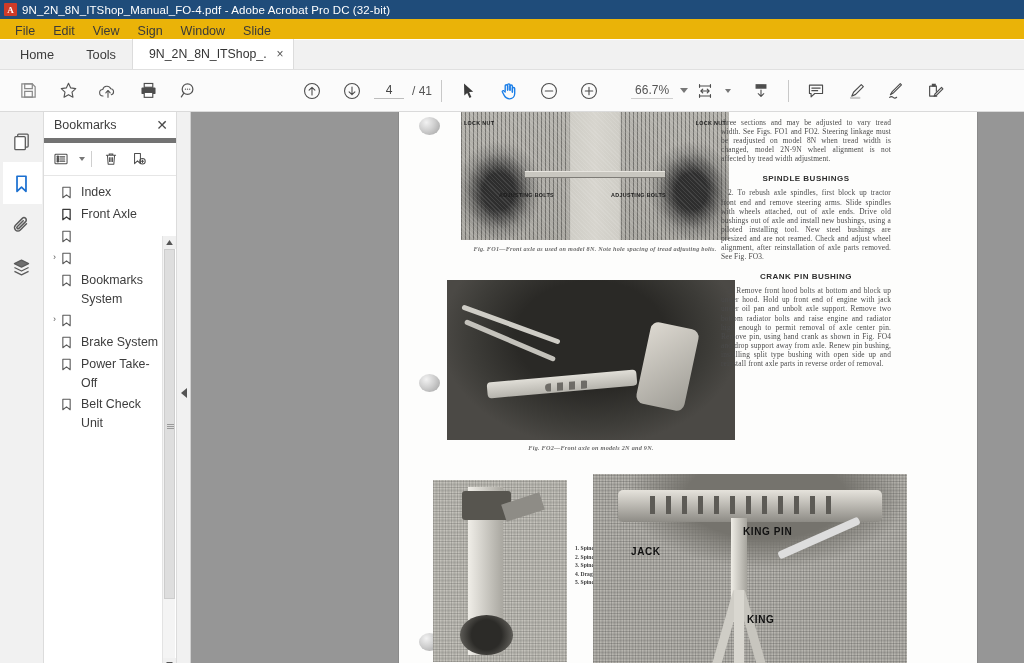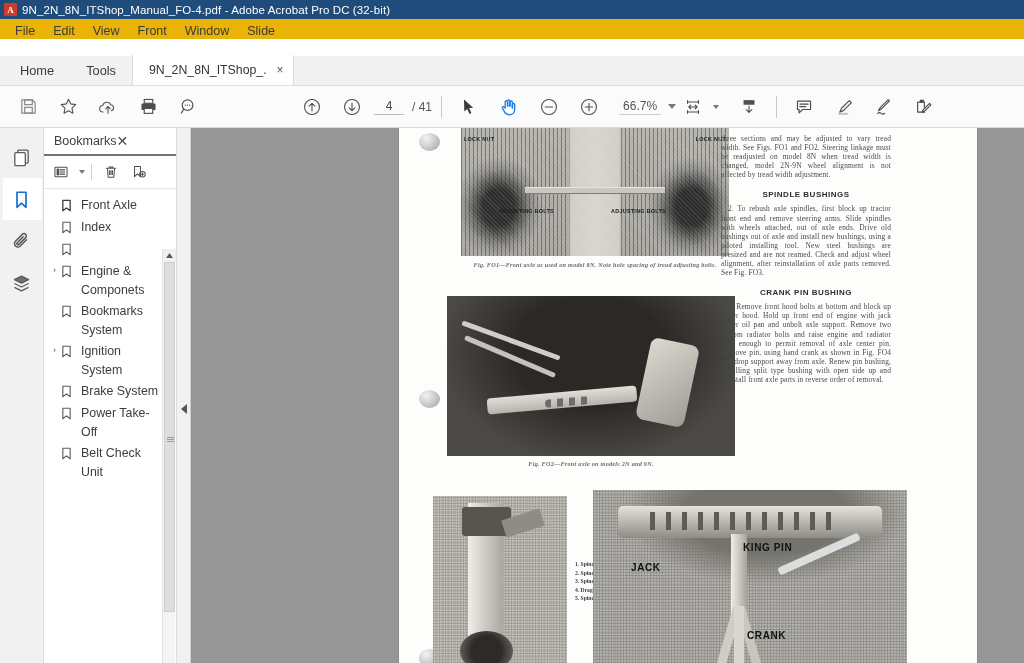--- a/index.html
+++ b/index.html
@@ -49,21 +49,20 @@
     cursor: default;
   }
 
   
   .tabstrip {
     height: 30px;
     background: #f1f1f1;
     display: flex; align-items: flex-end;
     border-bottom: 1px solid #e0e0e0;
     padding-left: 4px;
-    margin-top: 16px;
   }
   .tabstrip .navbtn {
     font-size: 12.8px;
     color: #3b3b3b;
     padding: 0 16px;
     height: 30px;
     display: flex; align-items: center;
     cursor: default;
   }
   .doctab {
@@ -122,21 +121,21 @@
     color: #444;
     border: none;
     border-bottom: 1px solid #bdbdbd;
     background: transparent;
     font-family: "Liberation Sans", sans-serif;
     padding-bottom: 1px;
   }
   .pagetotal { font-size: 12px; color: #555; margin-left: 8px; }
   .zoombox {
     display: flex; align-items: center;
-    margin-left: 10px;
+    margin-left: 22px;
     justify-content: space-between;
   }
   .zoomval {
     font-size: 12px; color: #555;
     border-bottom: 1px solid #cfcfcf;
     padding: 0 4px 1px 4px;
     min-width: 42px; text-align: center;
   }
   .caret {
     width: 0; height: 0;
@@ -182,23 +181,23 @@
 
   
   .bm-panel {
     width: 133px;
     background: #ffffff;
     border-right: 1px solid #dcdcdc;
     display: flex; flex-direction: column;
     position: relative;
   }
   .bm-head {
-    display: flex; align-items: center; 
+    display: flex; align-items: center; justify-content: space-between;
     padding: 6px 8px 6px 10px;
-    border-bottom: 2px solid #737373;
+    border-bottom: 5px solid #737373;
   }
   .bm-head .t { font-size: 12.5px; color: #3e3e3e; }
   .bm-head .x { font-size: 14px; color: #4a4a4a; cursor: pointer; line-height: 1; }
   .bm-tools {
     display: flex; align-items: center;
     padding: 4px 4px;
     border-bottom: 1px solid #e6e6e6;
     gap: 2px;
   }
   .bm-tool {
@@ -377,21 +376,21 @@
 
 <div class="titlebar">
   <div class="appicon">A</div>
   <div class="title">9N_2N_8N_ITShop_Manual_FO-4.pdf - Adobe Acrobat Pro DC (32-bit)</div>
 </div>
 
 <div class="menubar">
   <div class="mi">File</div>
   <div class="mi">Edit</div>
   <div class="mi">View</div>
-  <div class="mi">Front</div>
+  <div class="mi">Sign</div>
   <div class="mi">Window</div>
   <div class="mi">Slide</div>
 </div>
 
 <div class="tabstrip">
   <div class="navbtn">Home</div>
   <div class="navbtn">Tools</div>
   <div class="doctab">
     <span class="tablabel">9N_2N_8N_ITShop_...</span>
     <span class="tabclose">×</span>
@@ -607,74 +606,72 @@
           <circle cx="12.9" cy="11.6" r="3.1"></circle>
           <path d="M11.5 11.6h2.8M12.9 10.2v2.8" stroke-linecap="round"></path>
         </svg>
       </div>
     </div>
 
     <div class="bm-list">
       <div class="bm-row">
         <span class="bm-exp"></span>
         <span class="bm-ico">
+          <svg width="11" height="13" viewBox="0 0 12 14" fill="none" stroke="#5a5a5a" stroke-width="1.2">
+              <path d="M2 1.3h8v11.4L6 9.6l-4 3.1z" stroke-linejoin="round"></path>
+            </svg>
+        </span>
+        <span class="bm-lbl">Index</span>
+      </div>
+
+      <div class="bm-row">
+        <span class="bm-exp"></span>
+        <span class="bm-ico">
           <svg width="11" height="13" viewBox="0 0 12 14" fill="none" stroke="#3b3b3b" stroke-width="1.4">
               <path d="M2 1.3h8v11.4L6 9.6l-4 3.1z" stroke-linejoin="round"></path>
             </svg>
         </span>
         <span class="bm-lbl">Front Axle</span>
       </div>
 
       <div class="bm-row">
         <span class="bm-exp"></span>
         <span class="bm-ico">
           <svg width="11" height="13" viewBox="0 0 12 14" fill="none" stroke="#5a5a5a" stroke-width="1.2">
               <path d="M2 1.3h8v11.4L6 9.6l-4 3.1z" stroke-linejoin="round"></path>
             </svg>
         </span>
-        <span class="bm-lbl">Index</span>
+      </div>
+
+      <div class="bm-row">
+        <span class="bm-exp">›</span>
+        <span class="bm-ico">
+          <svg width="11" height="13" viewBox="0 0 12 14" fill="none" stroke="#5a5a5a" stroke-width="1.2">
+              <path d="M2 1.3h8v11.4L6 9.6l-4 3.1z" stroke-linejoin="round"></path>
+            </svg>
+        </span>
       </div>
 
       <div class="bm-row">
         <span class="bm-exp"></span>
         <span class="bm-ico">
           <svg width="11" height="13" viewBox="0 0 12 14" fill="none" stroke="#5a5a5a" stroke-width="1.2">
               <path d="M2 1.3h8v11.4L6 9.6l-4 3.1z" stroke-linejoin="round"></path>
             </svg>
         </span>
+        <span class="bm-lbl">Bookmarks System</span>
       </div>
 
       <div class="bm-row">
         <span class="bm-exp">›</span>
         <span class="bm-ico">
           <svg width="11" height="13" viewBox="0 0 12 14" fill="none" stroke="#5a5a5a" stroke-width="1.2">
               <path d="M2 1.3h8v11.4L6 9.6l-4 3.1z" stroke-linejoin="round"></path>
             </svg>
         </span>
-        <span class="bm-lbl">Engine &amp; Componets</span>
-      </div>
-
-      <div class="bm-row">
-        <span class="bm-exp"></span>
-        <span class="bm-ico">
-          <svg width="11" height="13" viewBox="0 0 12 14" fill="none" stroke="#5a5a5a" stroke-width="1.2">
-              <path d="M2 1.3h8v11.4L6 9.6l-4 3.1z" stroke-linejoin="round"></path>
-            </svg>
-        </span>
-        <span class="bm-lbl">Bookmarks System</span>
-      </div>
-
-      <div class="bm-row">
-        <span class="bm-exp">›</span>
-        <span class="bm-ico">
-          <svg width="11" height="13" viewBox="0 0 12 14" fill="none" stroke="#5a5a5a" stroke-width="1.2">
-              <path d="M2 1.3h8v11.4L6 9.6l-4 3.1z" stroke-linejoin="round"></path>
-            </svg>
-        </span>
-        <span class="bm-lbl">Ignition System</span>
       </div>
 
       <div class="bm-row">
         <span class="bm-exp"></span>
         <span class="bm-ico">
           <svg width="11" height="13" viewBox="0 0 12 14" fill="none" stroke="#5a5a5a" stroke-width="1.2">
               <path d="M2 1.3h8v11.4L6 9.6l-4 3.1z" stroke-linejoin="round"></path>
             </svg>
         </span>
         <span class="bm-lbl">Brake System</span>
@@ -801,21 +798,21 @@
           <div style="position:absolute;left:44%;top:22%;width:5%;height:52%;background:linear-gradient(90deg,#efede6,#a5a39c);"></div>
 
           <div style="position:absolute;left:41%;top:58%;width:3%;height:40%;background:#cfcdc6;transform:rotate(16deg);"></div>
           <div style="position:absolute;left:49%;top:58%;width:3%;height:40%;background:#c7c5be;transform:rotate(-16deg);"></div>
           <div style="position:absolute;left:45%;top:58%;width:3%;height:40%;background:#d9d7d0;"></div>
 
           <div style="position:absolute;left:58%;top:30%;width:28%;height:4%;background:#ddd;transform:rotate(-24deg);border-radius:3px;"></div>
 
           <span class="flabel big" style="left:18px;  top:72px;margin-left:20px;">JACK</span>
           <span class="flabel big" style="left:150px; top:52px;">KING PIN</span>
-          <span class="flabel big" style="left:154px; top:140px;">CRANK</span>
+          <span class="flabel big" style="left:154px; top:140px;">KING</span>
         </div>
 
         <div class="col-right">
           <div class="scan-p">three sections and may be adjusted to vary tread width. See Figs. FO1 and FO2. Steering linkage must be readjusted on model 8N when tread width is changed, model 2N-9N wheel alignment is not affected by tread width adjustment.</div>
           <div class="scan-h">SPINDLE BUSHINGS</div>
           <div class="scan-p" style="text-indent:7px;">2. To rebush axle spindles, first block up tractor front end and remove steering arms. Slide spindles with wheels attached, out of axle ends. Drive old bushings out of axle and install new bushings, using a piloted installing tool. New steel bushings are presized and are not reamed. Check and adjust wheel alignment, after reinstallation of axle parts removed. See Fig. FO3.</div>
           <div class="scan-h">CRANK PIN BUSHING</div>
           <div class="scan-p" style="text-indent:7px;">3. Remove front hood bolts at bottom and block up under hood. Hold up front end of engine with jack under oil pan and unbolt axle support. Remove two bottom radiator bolts and raise engine and radiator high enough to permit removal of axle center pin. Remove pin, using hand crank as shown in Fig. FO4 and drop support away from axle. Renew pin bushing, installing split type bushing with open side up and reinstall front axle parts in reverse order of removal.</div>
         </div>
 

